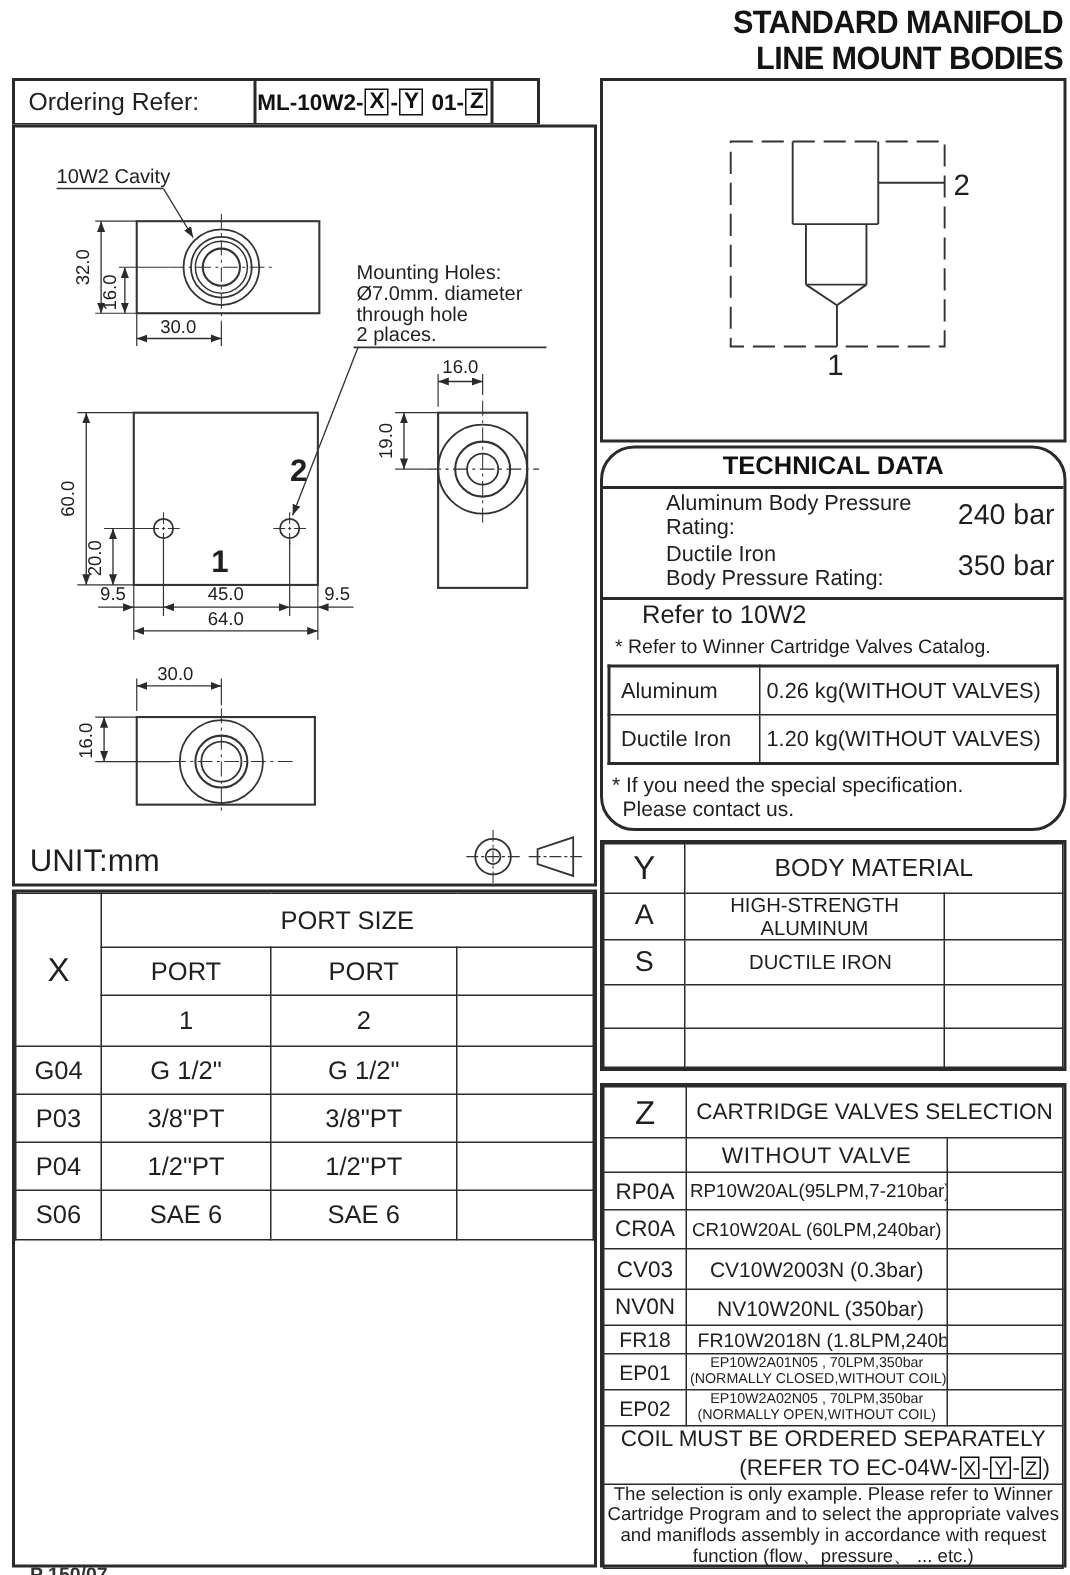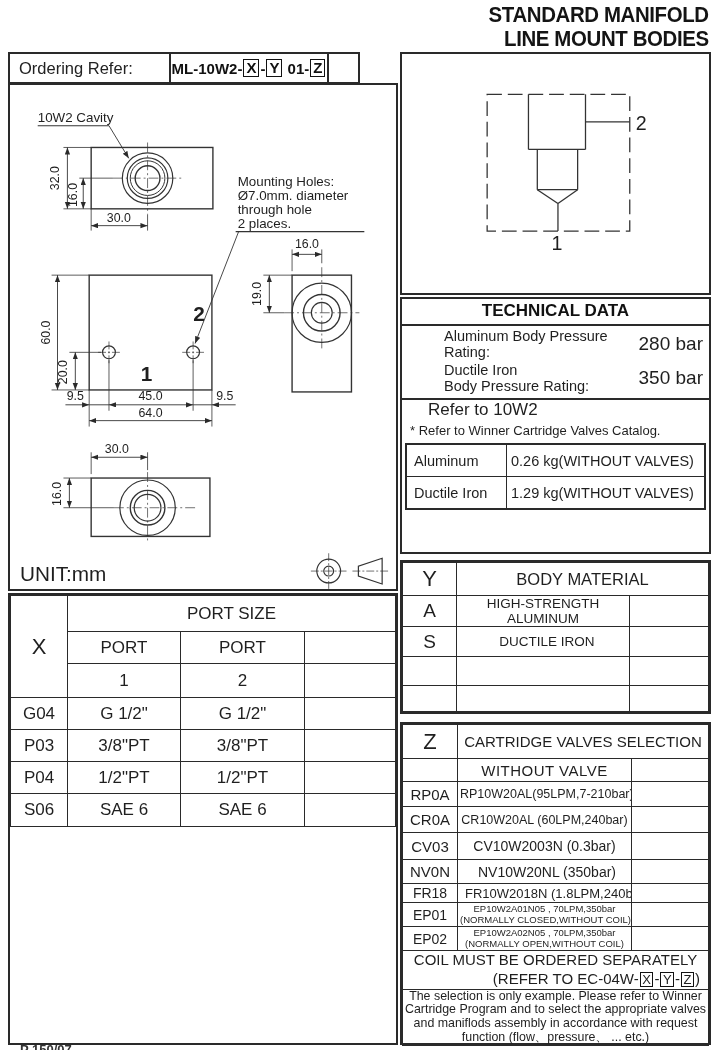--- a/index.html
+++ b/index.html
@@ -19,21 +19,21 @@
   .bx{display:inline-block;border:1.6px solid #111;padding:0 2px;margin:0 1px;line-height:1.05;}
   .bx2{display:inline-block;border:1.3px solid #111;padding:0 1.5px;margin:0 1px;line-height:1.0;font-size:13px;}
   
   #drawbox{left:8px;top:83px;width:390px;height:508px;}
   #schembox{left:400px;top:52px;width:311px;height:243px;}
   svg{display:block;}
   svg text{fill:#1f1f1f;font-family:"Liberation Sans","DejaVu Sans",sans-serif;}
   .dimtx{font-size:12.5px;}
   .bigtx{font-size:21px;font-weight:700;}
   
-  #techdata{left:400px;top:297px;width:311px;height:257px;font-size:14.5px;}
+  #techdata{left:400px;top:297px;width:311px;height:257px;font-size:14.5px;border-radius:23px;}
   #techdata .hd{text-align:center;font-weight:700;font-size:17px;padding:2px 0 3px;border-bottom:2px solid #2a2a2a;color:#111;}
   .tdrow{display:flex;justify-content:space-between;align-items:center;padding:2px 6px 0 6px;margin-left:36px;}
   .tdrow .v{font-size:19px;white-space:nowrap;}
   .tddiv{border-top:2px solid #2a2a2a;margin-top:4px;}
   .cav{font-size:17px;padding:2px 6px 0 6px;}
   .cav2{font-size:17px;padding:0 6px 0 26px;}
   .cavnote{font-size:13px;padding:3px 4px 4px 8px;}
   #wtable{margin:1px 3px;border:2px solid #2a2a2a;border-collapse:collapse;width:calc(100% - 6px);}
   #wtable td{border:1.5px solid #2a2a2a;font-size:14.5px;height:31px;padding:0 4px;}
   #wtable td.m{width:88px;padding-left:7px;}
@@ -226,44 +226,48 @@
       </g>
       <text x="237" y="77" font-size="20">2</text>
       <text x="157" y="199" font-size="20" text-anchor="middle">1</text>
     </svg>
   </div>
 
   <div class="abs bdr" id="techdata">
     <div class="hd">TECHNICAL DATA</div>
     <div class="tdrow">
       <span>Aluminum Body Pressure Rating:</span>
-      <span class="v">280 bar</span>
+      <span class="v">240 bar</span>
     </div>
     <div class="tdrow">
       <span>
         <span style="display:block;">Ductile Iron</span>
         <span style="display:block;">Body Pressure Rating:</span>
       </span>
       <span class="v">350 bar</span>
     </div>
     <div class="tddiv"></div>
     <div class="cav2">Refer to 10W2</div>
     <div class="cavnote">* Refer to Winner Cartridge Valves Catalog.</div>
     <table id="wtable">
       <tbody>
           <tr>
         <td class="m">Aluminum</td>
         <td>0.26  kg(WITHOUT VALVES)</td>
       </tr>
       <tr>
         <td class="m">Ductile Iron</td>
-        <td>1.29  kg(WITHOUT VALVES)</td>
+        <td>1.20  kg(WITHOUT VALVES)</td>
       </tr>
     </tbody>
       </table>
+    <div class="specnote">
+      <div>* If you need the special specification.</div>
+      <div style="padding-left:7px;">Please contact us.</div>
+    </div>
   </div>
 
   <div class="abs bdr" id="portwrap">
     <table class="grid" id="porttbl">
       <colgroup>
           <col style="width:57px">
           <col style="width:113px">
           <col style="width:124px">
           <col>
         </colgroup>

